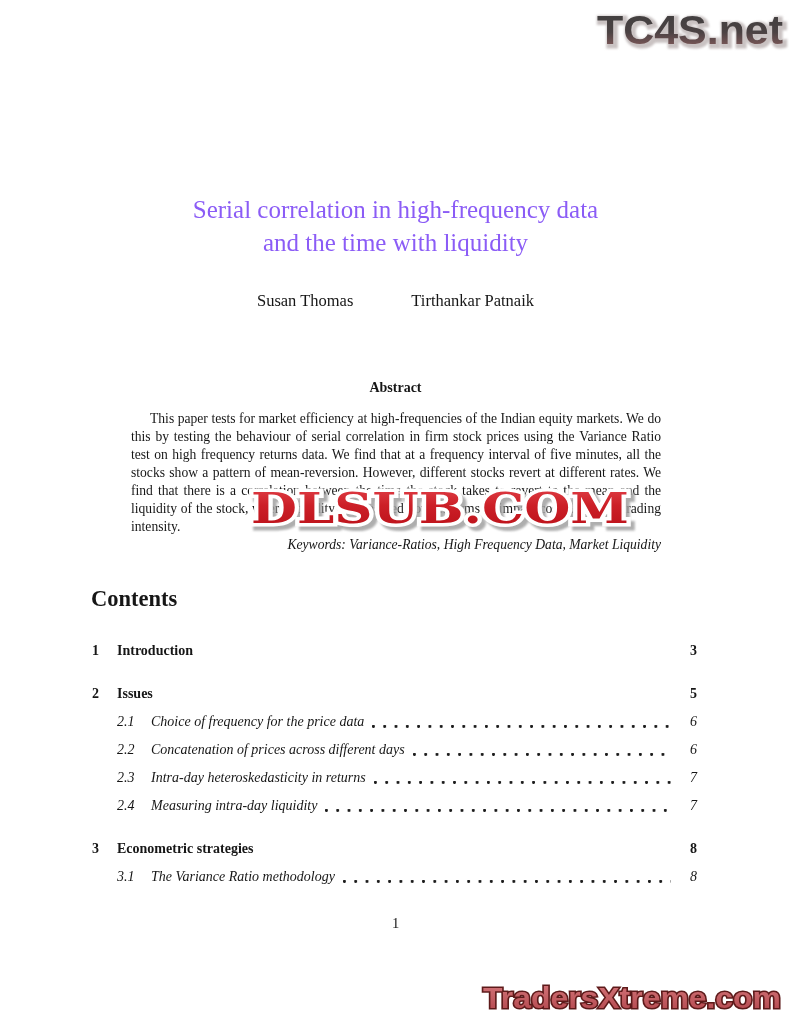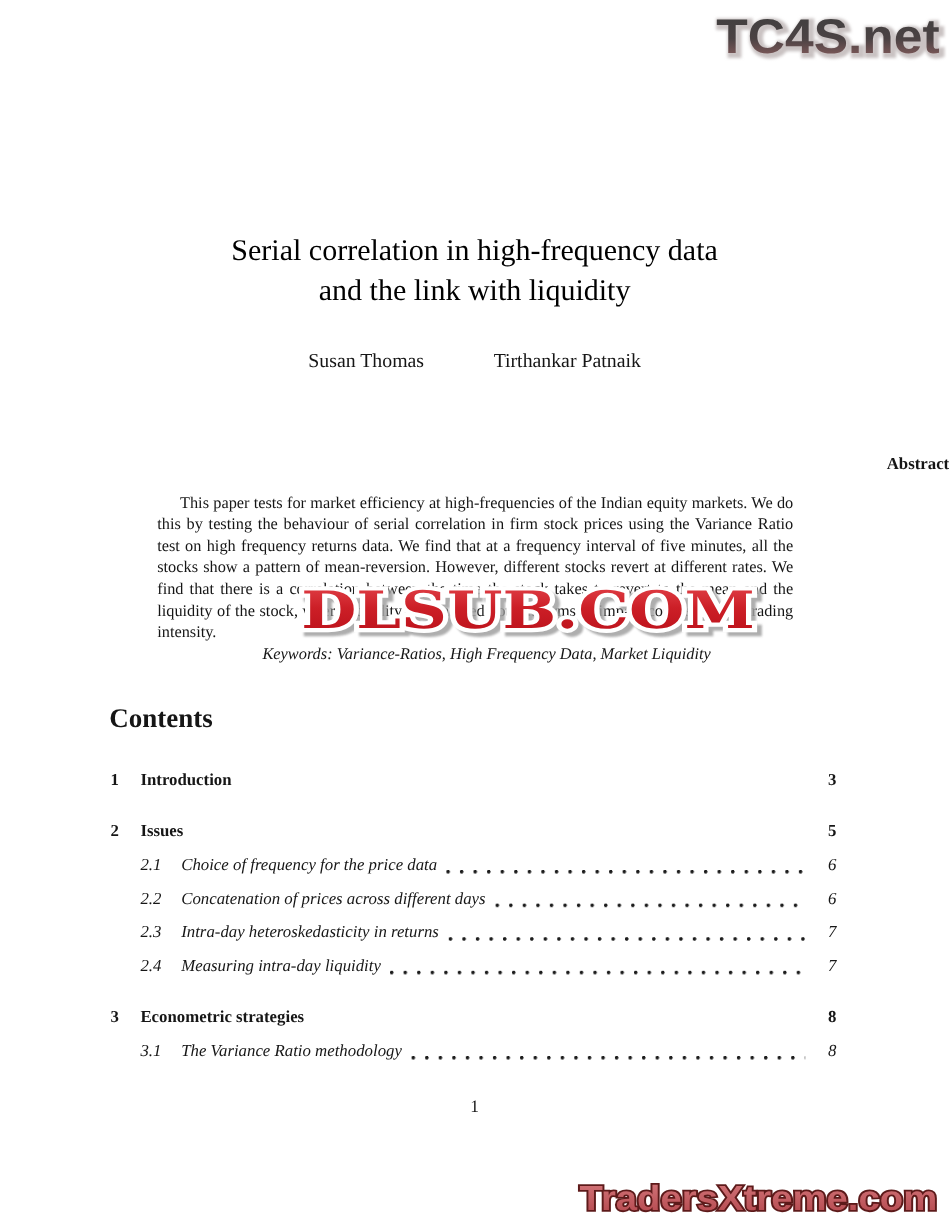--- a/index.html
+++ b/index.html
@@ -14,43 +14,43 @@
   }
 
   
   .top-logo { position: absolute; top: 2px; right: 2px; width: 198px; height: 54px; }
 
   
   .title {
     position: absolute; top: 194px; left: 0; right: 0;
     text-align: center;
     font-size: 25px; line-height: 32.5px;
-    color: #000000;
+    color: #8b5cf6;
   }
   .authors {
     position: absolute; top: 291px; left: 0; right: 0;
     display: flex; justify-content: center; gap: 58px;
     font-size: 16.5px;
   }
   .date {
     position: absolute; top: 337px; left: 0; right: 0;
     text-align: center; font-size: 16.5px;
   }
 
   
   .abs-head {
     position: absolute; top: 380px; left: 0; right: 0;
-    text-align: right; font-weight: bold; font-size: 14px;
+    text-align: center; font-weight: bold; font-size: 14px;
   }
   .abs-body {
     position: absolute; top: 410px; left: 131px; width: 530px;
     font-size: 13.6px; line-height: 18px; text-align: justify;
   }
   .abs-body p { margin: 0; text-indent: 19px; }
-  .abs-body p.keywords { font-style: italic; text-align: center; }
+  .abs-body p.keywords { font-style: italic; text-align: right; }
 
   
   .stamp { position: absolute; left: 246px; top: 478px; width: 400px; height: 58px; }
 
   
   .contents-head {
     position: absolute; top: 586px; left: 91px;
     font-weight: bold; font-size: 22.5px;
   }
   .toc { position: absolute; top: 640px; left: 92px; width: 605px; font-size: 14px; line-height: 18px; }
@@ -97,21 +97,21 @@
       <filter id="softBlur" x="-20%" y="-20%" width="140%" height="140%">
         <feGaussianBlur stdDeviation="1.3"></feGaussianBlur>
       </filter>
     </defs>
     <text x="102" y="44" text-anchor="middle" textLength="188" lengthAdjust="spacingAndGlyphs" font-family="Liberation Sans, sans-serif" font-weight="bold" font-size="41" fill="none" stroke="#c9c2c2" stroke-width="5" filter="url(#softBlur)">TC4S.net</text>
     <text x="100" y="42" text-anchor="middle" textLength="188" lengthAdjust="spacingAndGlyphs" font-family="Liberation Sans, sans-serif" font-weight="bold" font-size="41" fill="url(#topGrad)">TC4S.net</text>
   </svg>
 
   <div class="title">
     <div>Serial correlation in high-frequency data</div>
-    <div>and the link with liquidity</div>
+    <div>and the time with liquidity</div>
   </div>
   <div class="authors">
     <span>Susan Thomas</span>
     <span>Tirthankar Patnaik</span>
   </div>
 
   <div class="abs-head">Abstract</div>
   <div class="abs-body">
     <p>This paper tests for market efficiency at high-frequencies of the Indian equity markets. We do this by testing the behaviour of serial correlation in firm stock prices using the Variance Ratio test on high frequency returns data. We find that at a frequency interval of five minutes, all the stocks show a pattern of mean-reversion. However, different stocks revert at different rates. We find that there is a correlation between the time the stock takes to revert to the mean and the liquidity of the stock, where liquidity is measured both in terms of impact cost as well as trading intensity.</p>
     <p class="keywords">Keywords: Variance-Ratios, High Frequency Data, Market Liquidity</p>

